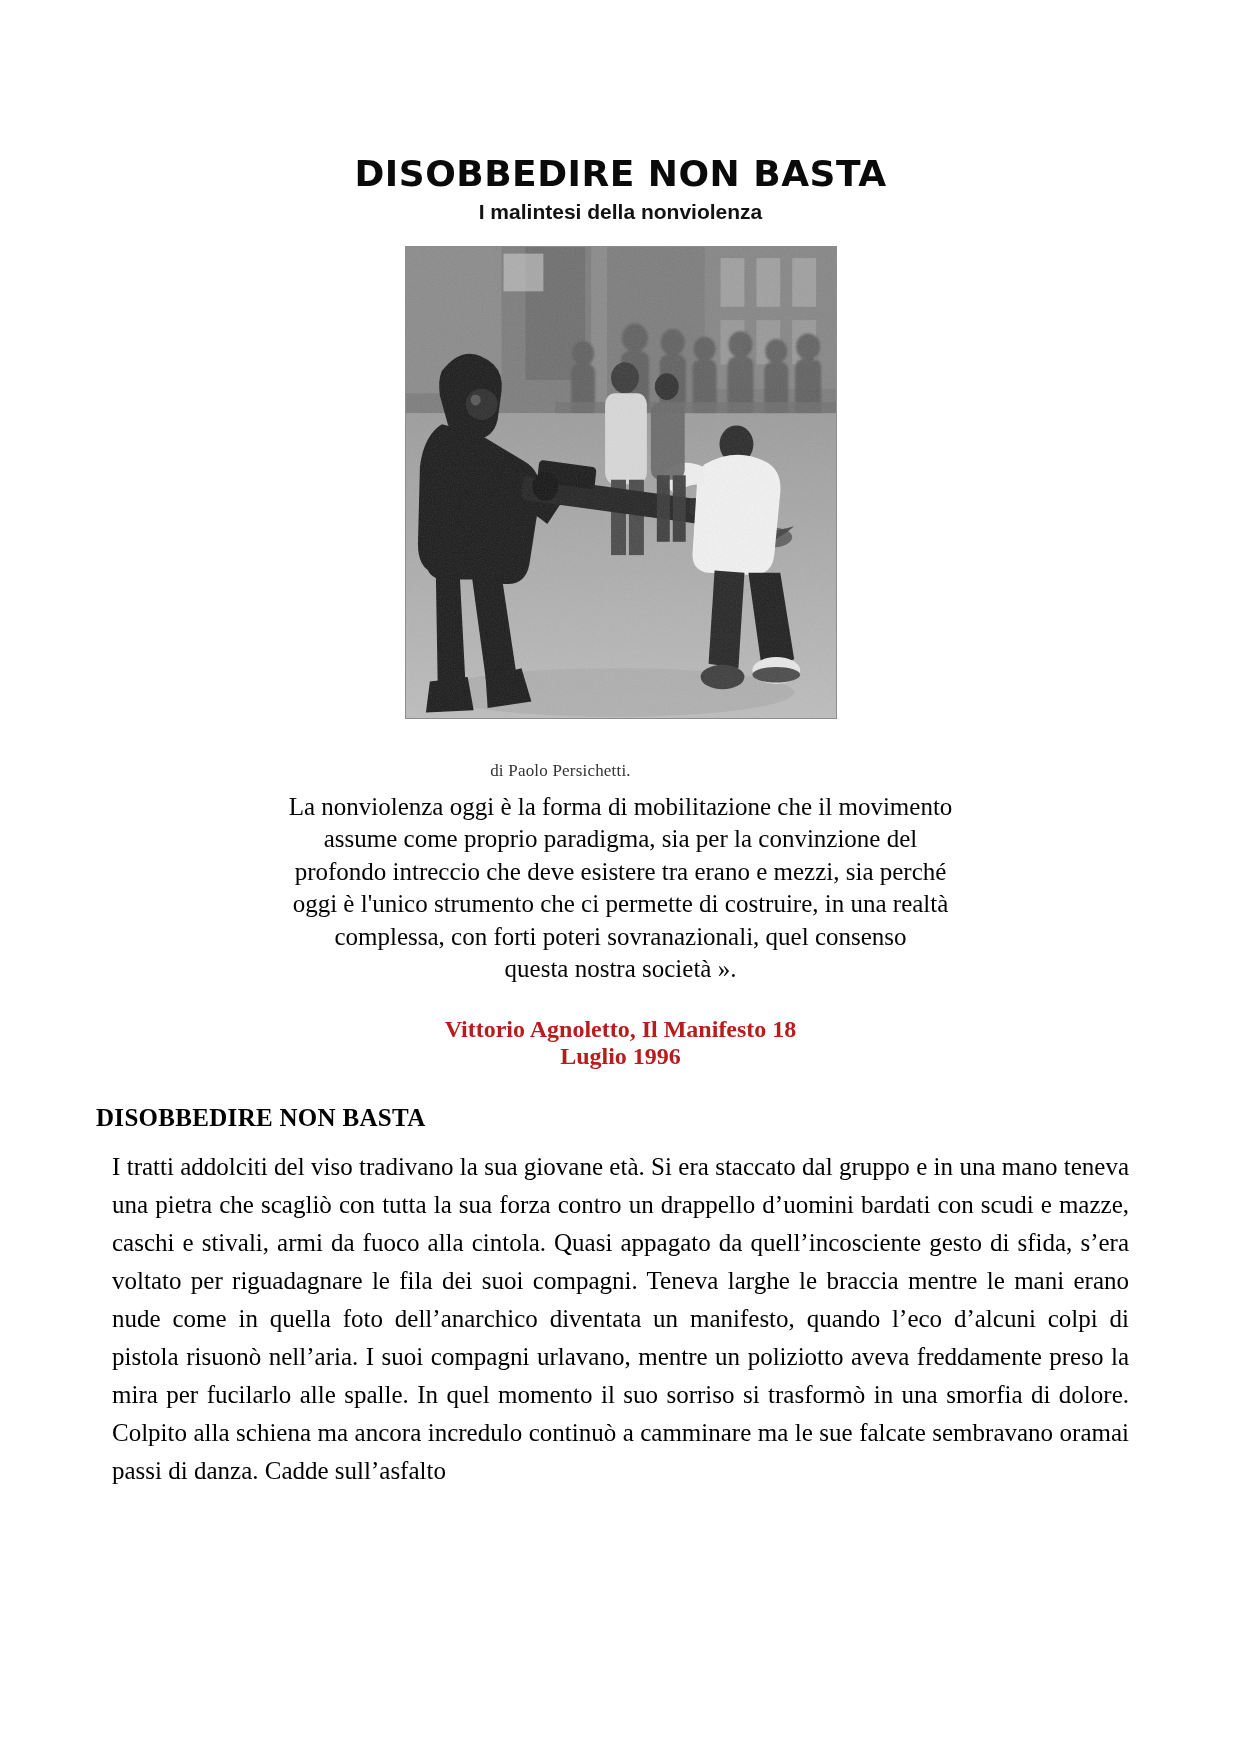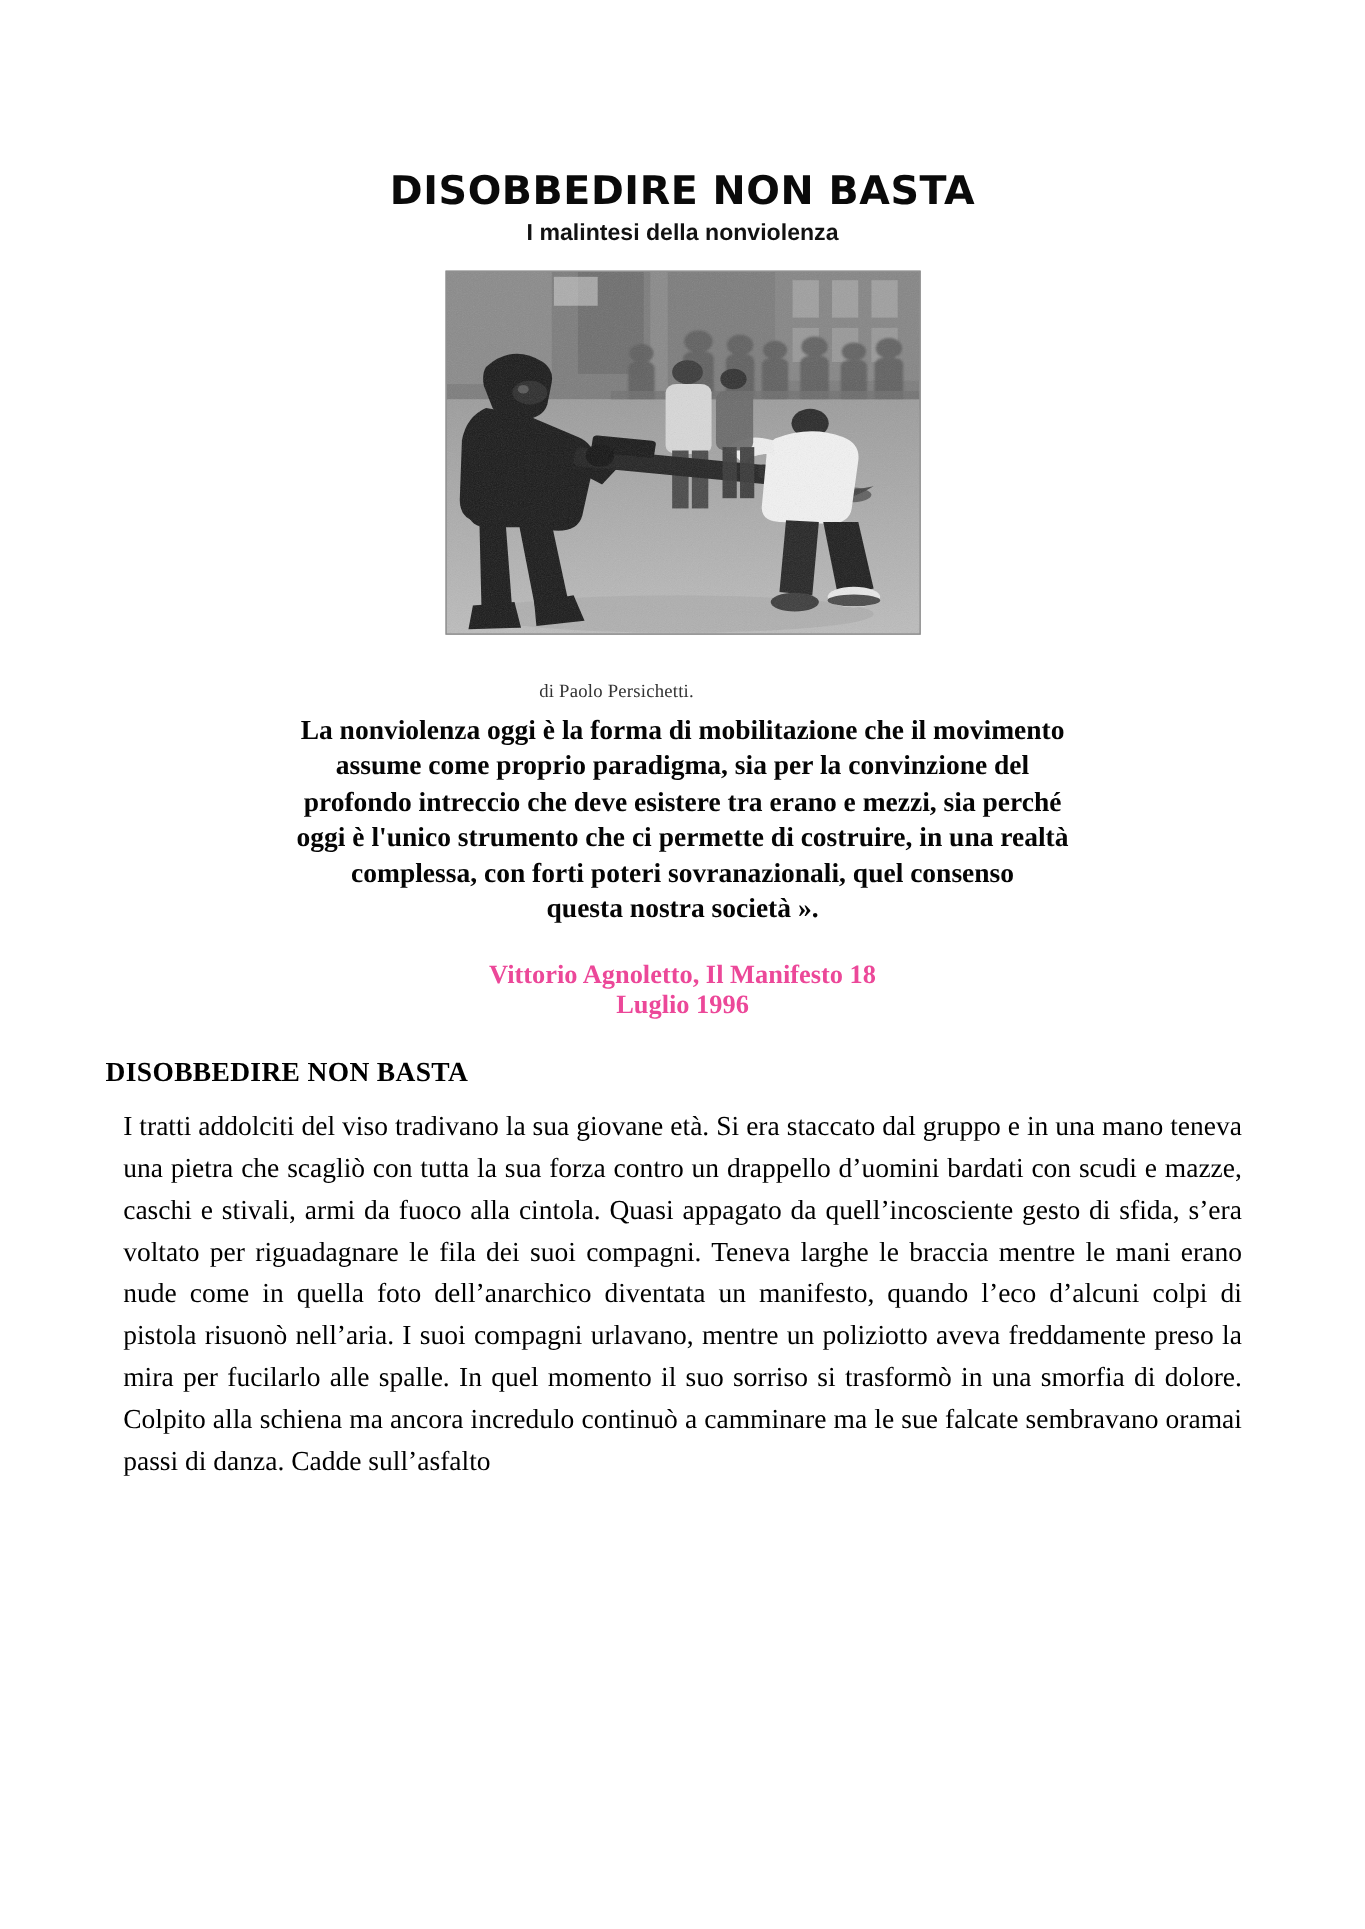--- a/index.html
+++ b/index.html
@@ -45,21 +45,21 @@
     font-size: 21px;
     line-height: 1.2;
     margin: 6px 0 0 0;
     color: #121212;
   }
 
   
   .photo-wrap {
     margin: 22px auto 0 auto;
     width: 432px;
-    height: 331px;
+    height: 473px;
     position: relative;
   }
   .photo {
     width: 100%;
     height: 100%;
     display: block;
     background: #9a9a9a;
     position: relative;
     overflow: hidden;
     border: 1px solid #8d8d8d;
@@ -79,31 +79,31 @@
 
   
   .quote-block {
     margin: 72px auto 0 auto;
     width: 720px;
     text-align: center;
     font-size: 25px;
     line-height: 1.30;
     color: #050505;
   }
-  .quote-line { display: block; white-space: pre; font-weight: bold; }
+  .quote-line { display: block; white-space: pre; }
 
   
   .attribution {
     margin: 30px auto 0 auto;
     width: 820px;
     text-align: center;
     font-weight: 700;
     font-size: 24px;
     line-height: 1.12;
-    color: #ec4899;
+    color: #b91c1c;
   }
   .attribution-line { display: block; }
 
   
   .article {
     margin: 34px 96px 0 96px;
   }
   .article-heading {
     font-weight: 700;
     font-size: 25px;

